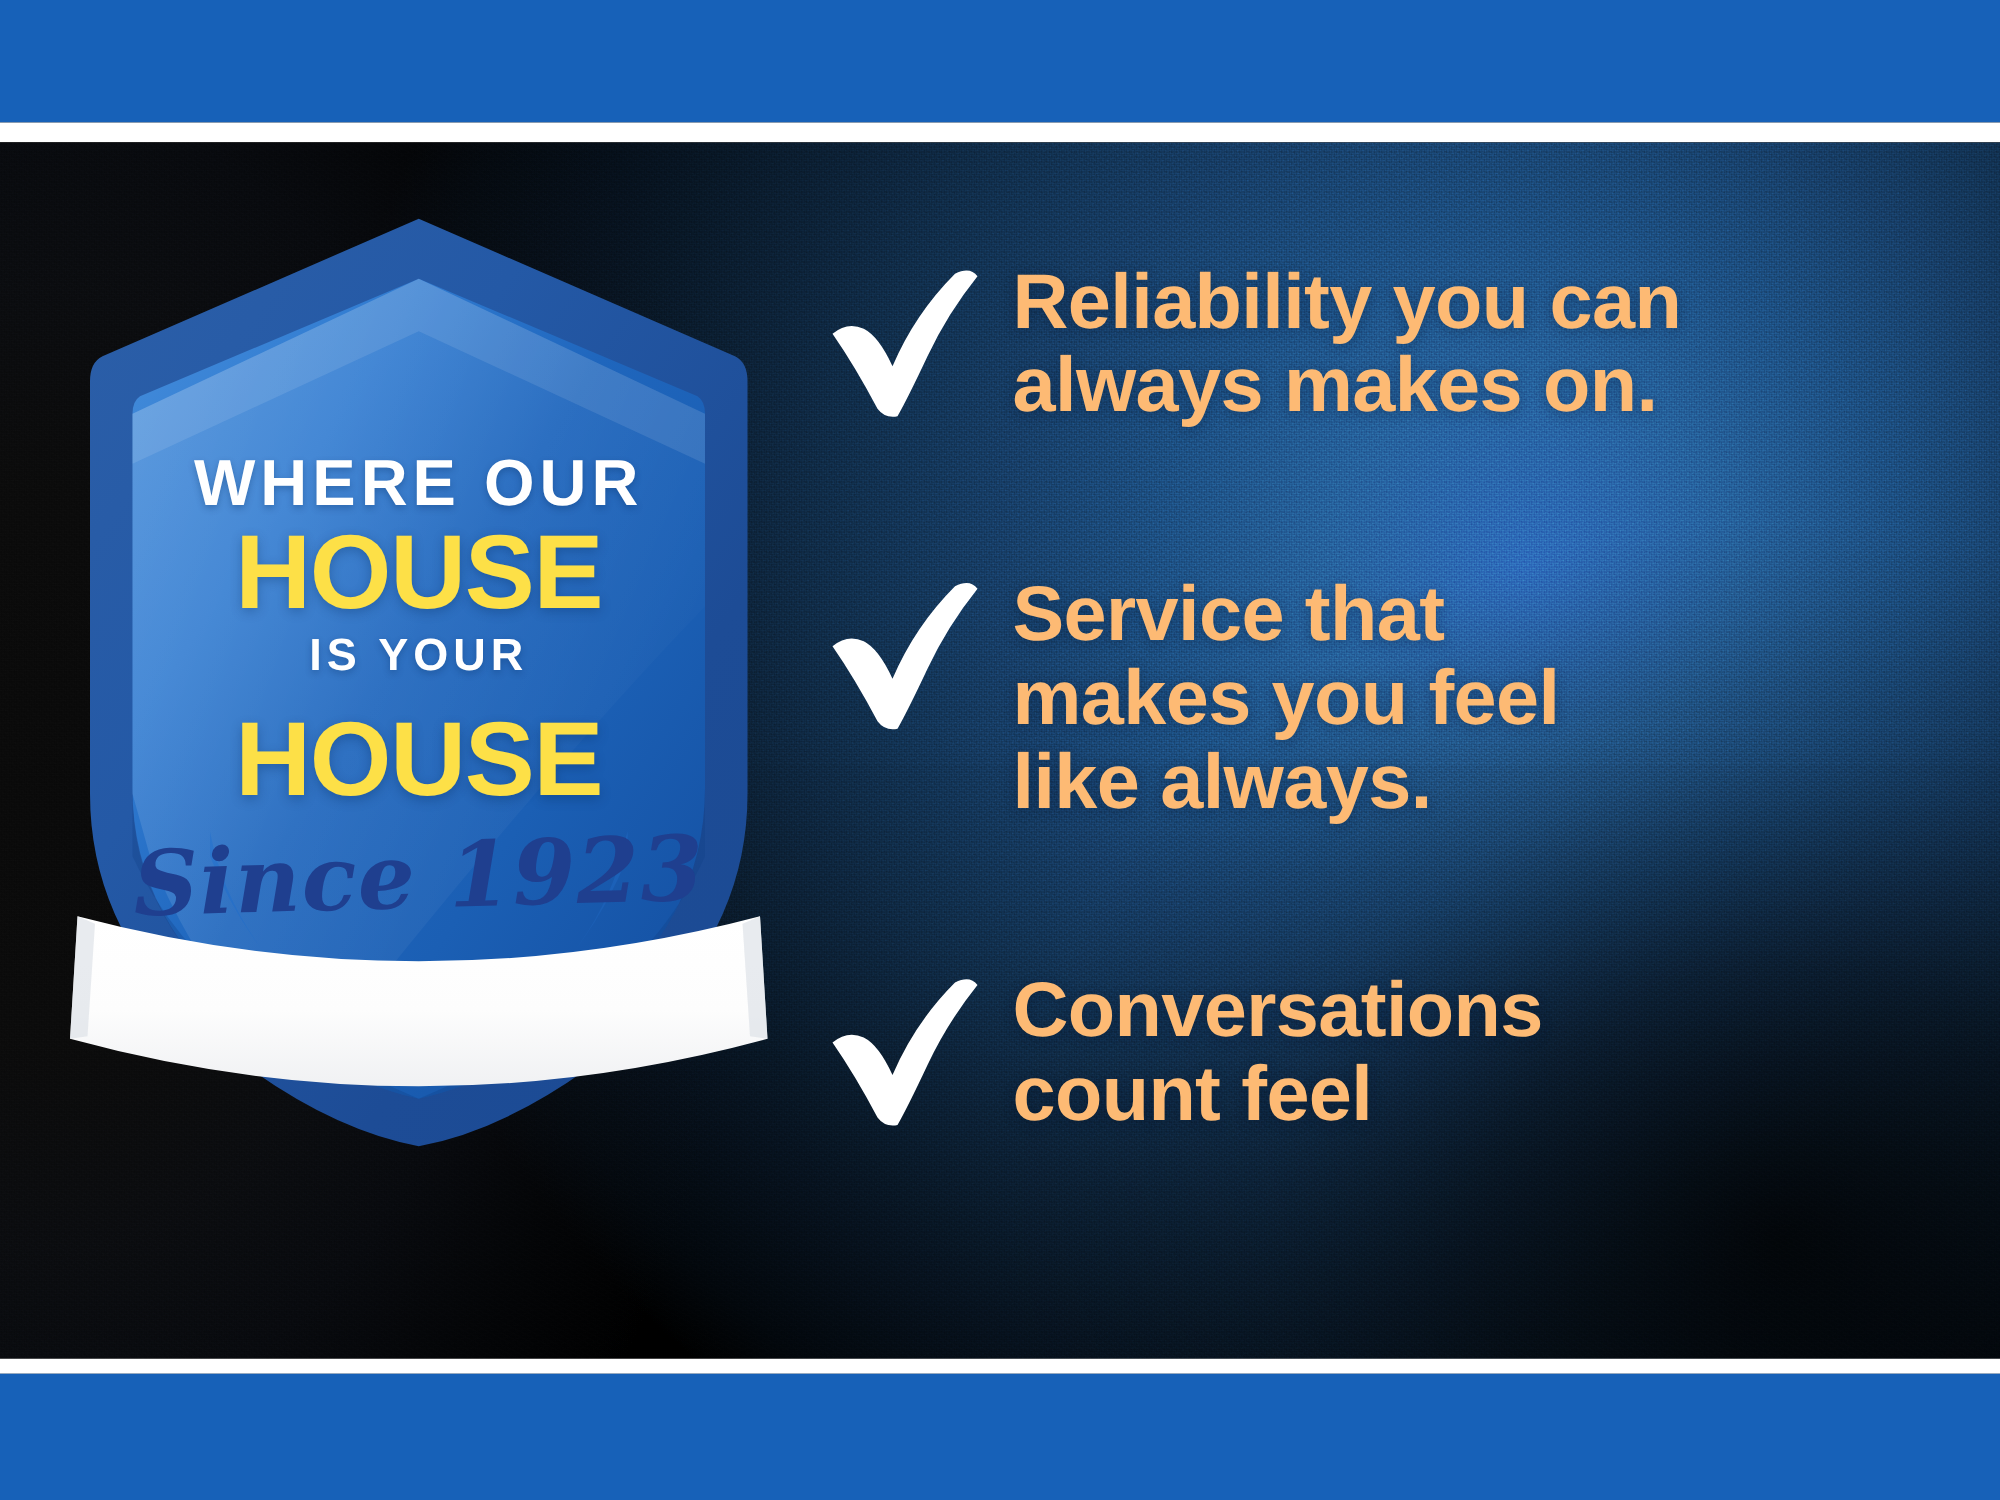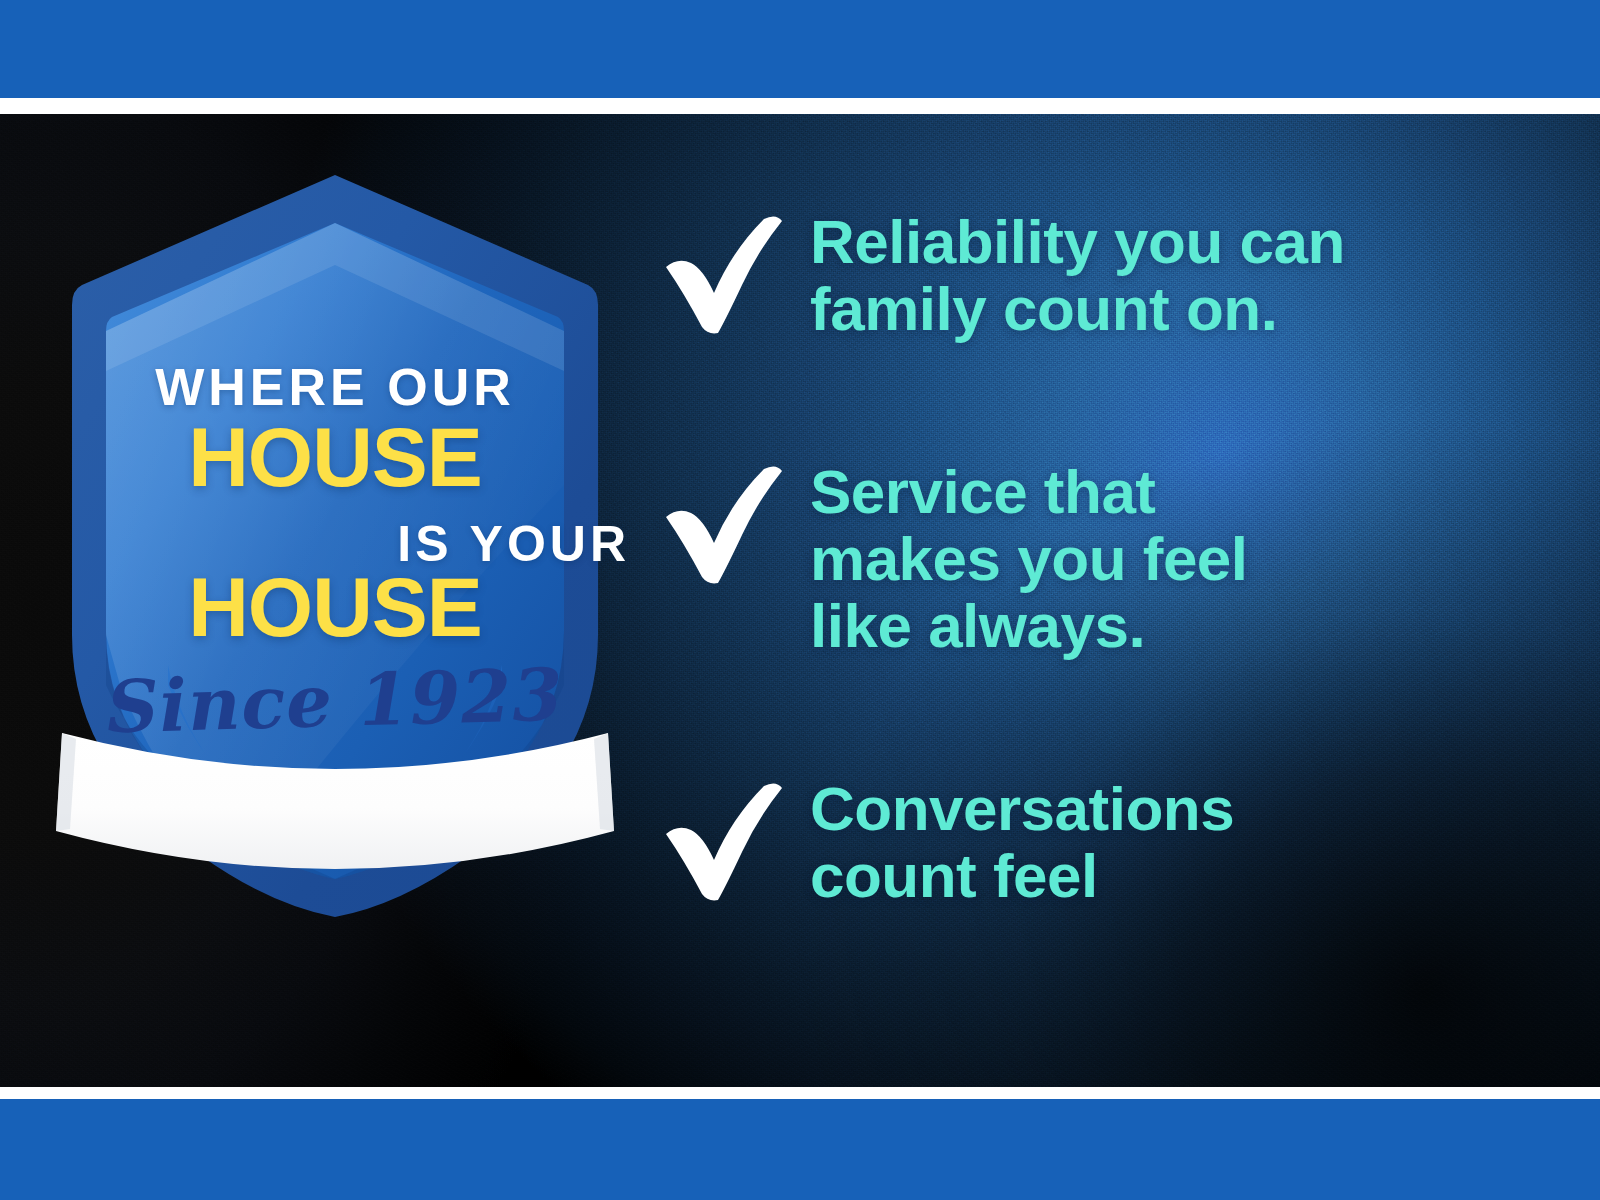--- a/index.html
+++ b/index.html
@@ -160,21 +160,21 @@
     text-align: center;
     color: #fde047;
     font-weight: 700;
     font-size: 84px;
     letter-spacing: -1px;
     line-height: 1;
     text-shadow: 0 3px 9px rgba(0,40,90,0.32);
   }
   .l1 { top: 196px; }
   .l2 { top: 250px; }
-  .l3 { top: 354px; font-size: 50px; text-align: right; }
+  .l3 { top: 341px; font-size: 36px; }
   .l4 { top: 400px; }
 
   .ribbon-text {
     position: absolute;
     left: 0; top: 500px;
     width: 590px;
     text-align: center;
     color: #1f3f8f;
     font-family: "DejaVu Serif", serif;
     font-style: italic;
@@ -204,21 +204,21 @@
 
   .check {
     flex: 0 0 auto;
     width: 150px;
     padding-top: 6px;
   }
   .check svg { display: block; width: 128px; height: 120px; }
 
   .b-text {
     flex: 1 1 auto;
-    color: #5eead4;
+    color: #fdba74;
     font-weight: 700;
     font-size: 62px;
     line-height: 1.08;
     letter-spacing: -0.5px;
     text-shadow: 0 2px 10px rgba(0,20,50,0.33);
   }
   .b-text span { display: block; }
 </style>
 </head>
 <body>
@@ -327,21 +327,21 @@
       <div class="check">
         <svg viewBox="0 0 128 120" xmlns="http://www.w3.org/2000/svg">
           <path d="M 6 52 Q 18 42 31 48 Q 43 54 54 78
                    Q 72 36 104 4 Q 116 -2 122 6
                    Q 98 36 82 70 Q 66 104 58 118
                    Q 48 120 42 112 Q 24 78 6 52 Z" fill="#ffffff"></path>
         </svg>
       </div>
       <div class="b-text">
         <span>Reliability you can</span>
-        <span>family count on.</span>
+        <span>always makes on.</span>
       </div>
     </div>
 
     <div class="benefit b2">
       <div class="check">
         <svg viewBox="0 0 128 120" xmlns="http://www.w3.org/2000/svg">
           <path d="M 6 52 Q 18 42 31 48 Q 43 54 54 78
                    Q 72 36 104 4 Q 116 -2 122 6
                    Q 98 36 82 70 Q 66 104 58 118
                    Q 48 120 42 112 Q 24 78 6 52 Z" fill="#ffffff"></path>

